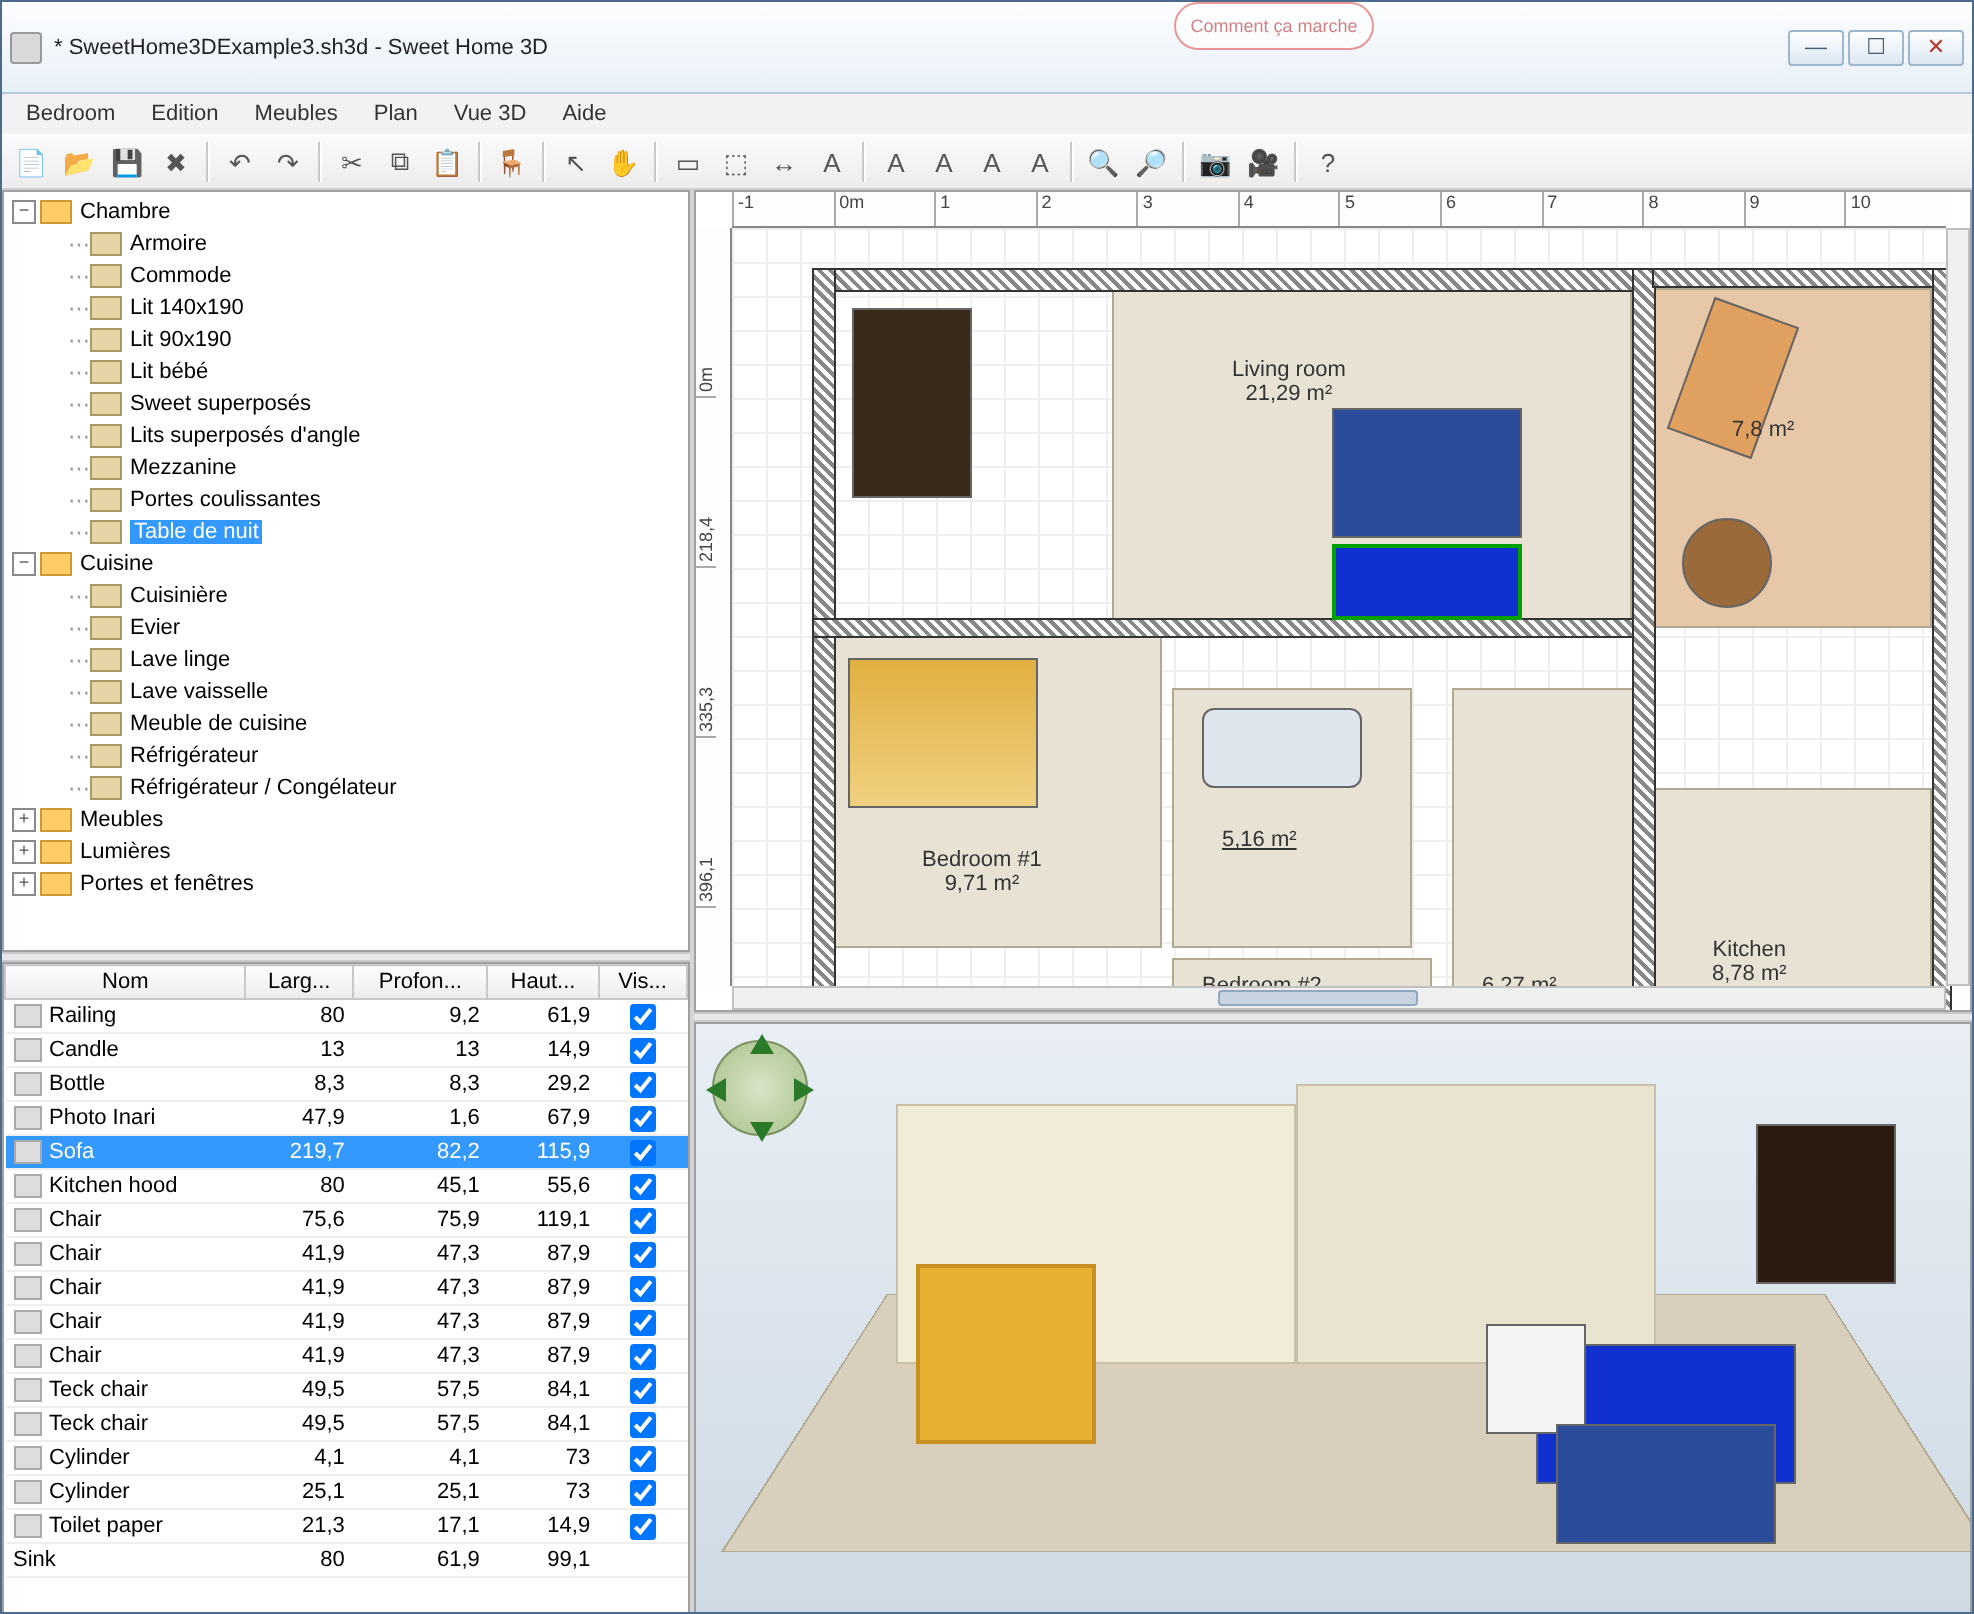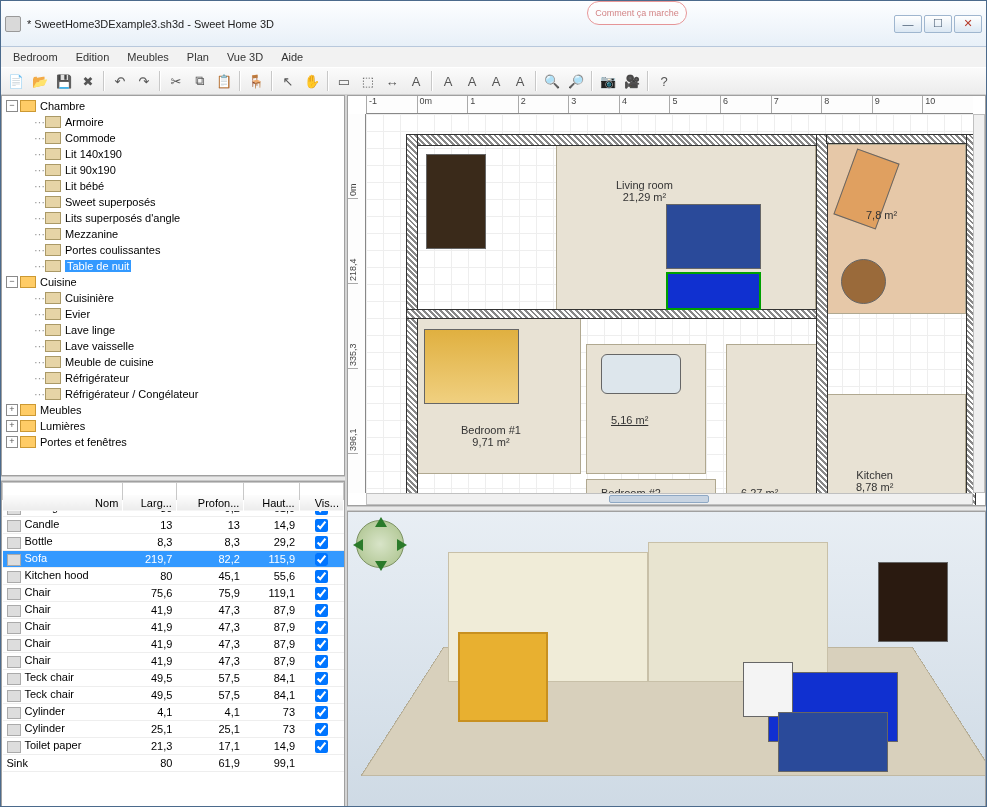--- a/index.html
+++ b/index.html
@@ -23,21 +23,21 @@
 .tree-row { display: flex; align-items: center; height: 16px; padding-left: 2px; white-space: nowrap; }
 .tree-row .exp { width: 12px; height: 12px; border: 1px solid #8a8a8a; font-size: 9px; line-height: 9px; text-align: center; margin-right: 2px; color: #555; background: #fff; }
 .tree-row .ficon { width: 16px; height: 12px; background: #ffcc66; border: 1px solid #cc9933; margin-right: 4px; }
 .tree-row .oicon { width: 16px; height: 12px; background: #e6d4a6; border: 1px solid #aa9966; margin-right: 4px; }
 .tree-row.sel span.lbl { background: #3399ff; color: #fff; padding: 0 2px; }
 .indent2 { margin-left: 28px; }
 .dotline { color: #999; }
 .splitter-h { height: 5px; background: #e8e8e8; border-top: 1px solid #c8c8c8; border-bottom: 1px solid #c8c8c8; cursor: row-resize; }
 .furnlist { height: 342px; overflow: auto; }
 .ftable { width: 100%; border-collapse: collapse; }
-.ftable th { background: linear-gradient(#fdfdfd,#ececec); border: 1px solid #c8c8c8; padding: 2px 4px; text-align: right; font-weight: normal; position: sticky; top: 12px; }
+.ftable th { background: linear-gradient(#fdfdfd,#ececec); border: 1px solid #c8c8c8; padding: 2px 4px; text-align: center; font-weight: normal; position: sticky; top: 0; }
 .ftable td { border-bottom: 1px solid #eee; padding: 1px 4px; height: 17px; }
 .ftable td.num { text-align: right; }
 .ftable tr.sel td { background: #3399ff; color: #fff; }
 .ftable .ricon { display: inline-block; width: 14px; height: 12px; background: #ddd; border: 1px solid #aaa; vertical-align: middle; margin-right: 4px; }
 .ftable input[type=checkbox] { vertical-align: middle; }
 .planpane { flex: 1; position: relative; background: #fff; overflow: hidden; }
 .ruler-h { position: absolute; top: 0; left: 18px; right: 12px; height: 18px; background: #fdfdfd; border-bottom: 1px solid #888; display: flex; }
 .ruler-h div { flex: 1; border-left: 1px solid #aaa; font-size: 9px; padding-left: 2px; color: #444; position: relative; }
 .ruler-v { position: absolute; top: 18px; left: 0; width: 18px; bottom: 12px; background: #fdfdfd; border-right: 1px solid #888; }
 .ruler-v div { height: 85px; border-top: 1px solid #aaa; font-size: 9px; writing-mode: vertical-rl; transform: rotate(180deg); color: #444; padding-top: 2px; }
@@ -257,20 +257,27 @@
               <td class="num">14,9</td>
               <td style="text-align:center"><input type="checkbox" checked="" style=""></td>
             </tr>
             <tr>
               <td><span class="ricon"></span>Bottle</td>
               <td class="num">8,3</td>
               <td class="num">8,3</td>
               <td class="num">29,2</td>
               <td style="text-align:center"><input type="checkbox" checked="" style=""></td>
             </tr>
+            <tr>
+              <td><span class="ricon"></span>Photo Inari</td>
+              <td class="num">47,9</td>
+              <td class="num">1,6</td>
+              <td class="num">67,9</td>
+              <td style="text-align:center"><input type="checkbox" checked="" style=""></td>
+            </tr>
             <tr class="sel">
               <td><span class="ricon"></span>Sofa</td>
               <td class="num">219,7</td>
               <td class="num">82,2</td>
               <td class="num">115,9</td>
               <td style="text-align:center"><input type="checkbox" checked="" style=""></td>
             </tr>
             <tr>
               <td><span class="ricon"></span>Kitchen hood</td>
               <td class="num">80</td>

